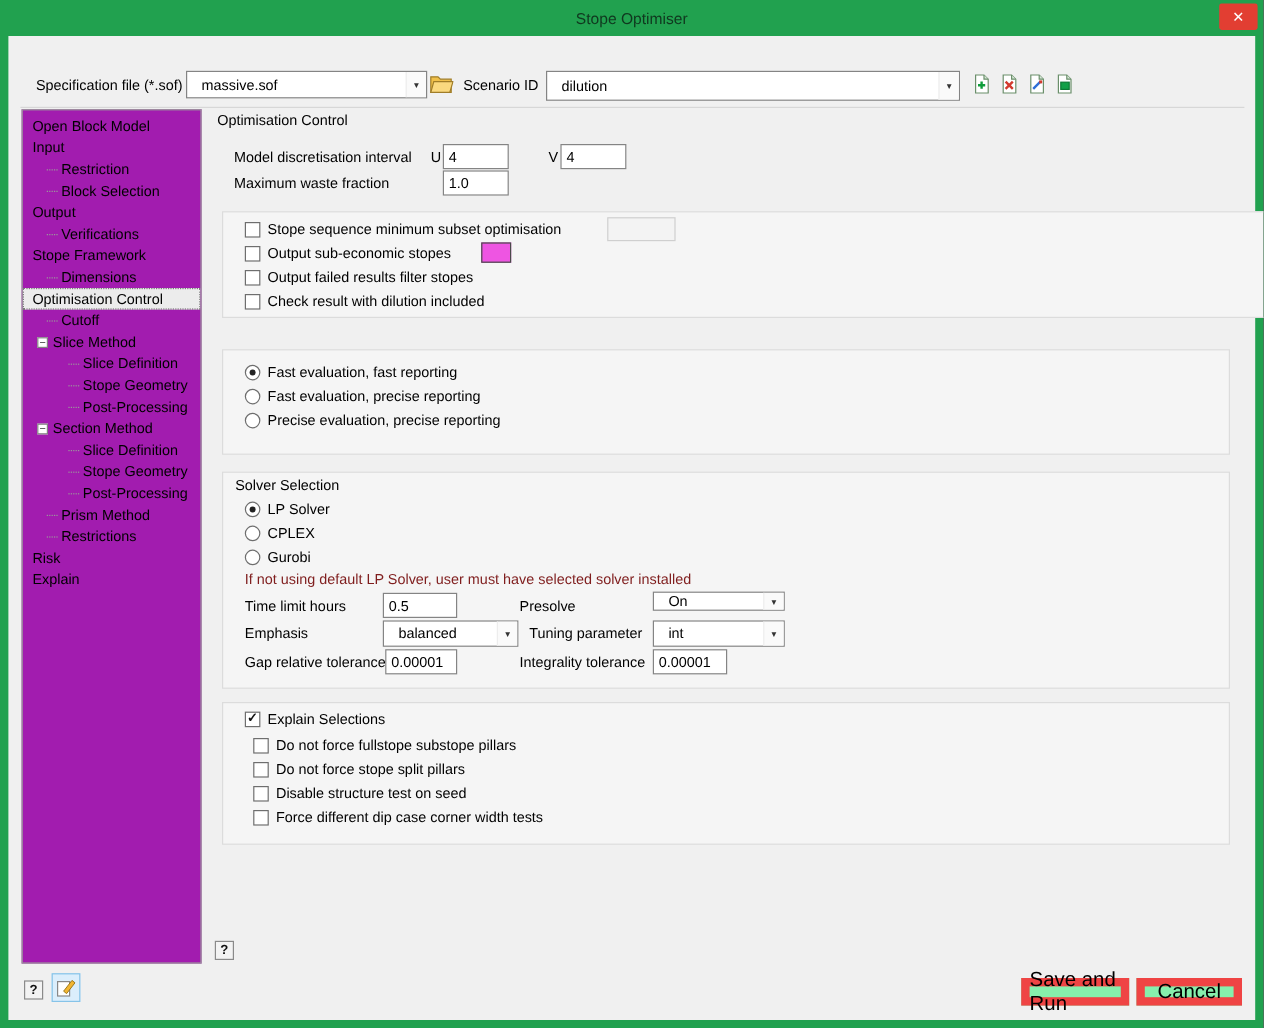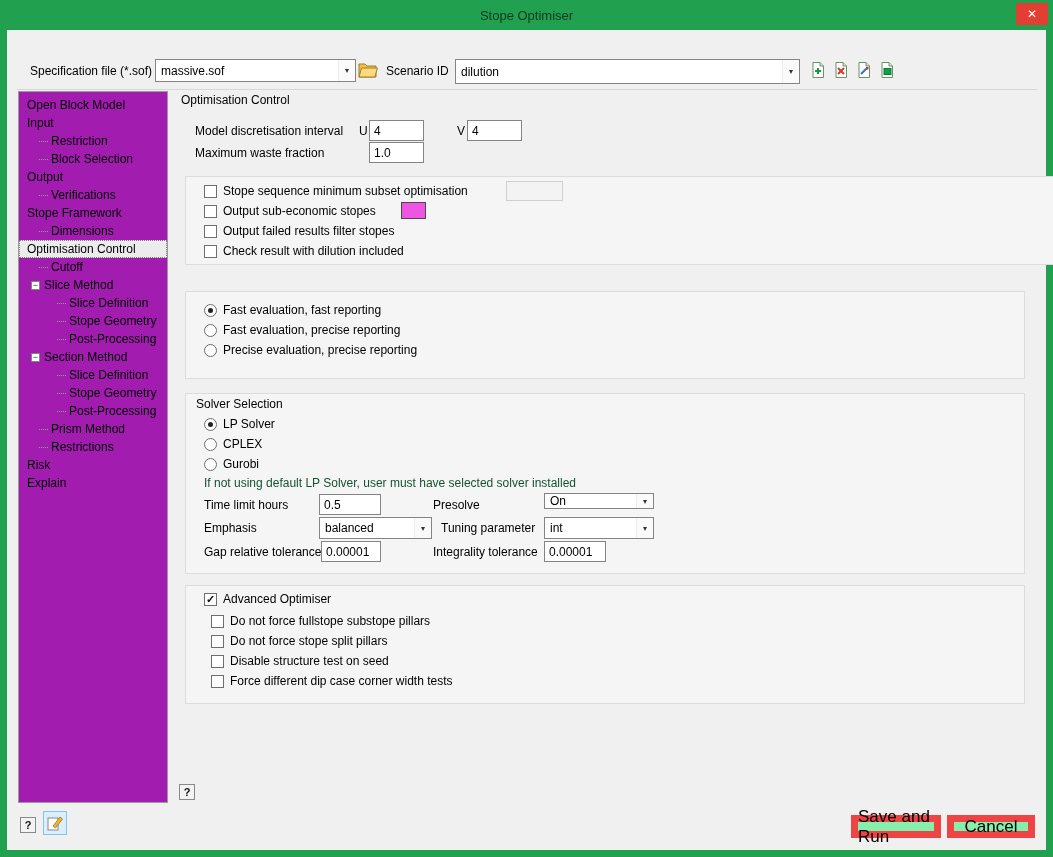--- a/index.html
+++ b/index.html
@@ -10,21 +10,21 @@
   .title { font-size:13px; color:#10381f; font-weight:500; }
   .closebtn { position:absolute; top:3px; right:5px; width:32px; height:22px; background:#e23e32; color:#fff;
               font-size:12px; display:flex; align-items:center; justify-content:center; border-radius:2px; cursor:pointer; }
   .content { position:absolute; left:7px; top:30px; width:1039px; height:820px; background:#f0f0f0; }
 
   .label { position:absolute; font-size:12px; color:#000; white-space:nowrap; }
   .input { position:absolute; border:1px solid #848484; background:#fff; font-size:12px; padding:1px 4px;
            font-family:inherit; color:#000; }
   .input.disabled { background:#f3f3f3; border-color:#cfcfcf; }
   .combo { position:absolute; border:1px solid #848484; background:#fff; font-size:12px; display:flex;
-           align-items:center; padding-left:5px; cursor:default; }
+           align-items:center; padding-left:12px; cursor:default; }
   .combo .arrow { margin-left:auto; align-self:stretch; width:17px; display:flex; align-items:center;
                   justify-content:center; font-size:8px; color:#333; border-left:1px solid #ededed; background:#fafafa; }
 
   .panel { position:absolute; background:#f5f5f5; border:1px solid #dcdcdc; }
 
   .cb, .rb { position:absolute; display:flex; align-items:center; gap:6px; font-size:12px; white-space:nowrap; cursor:default; }
   .cbbox { width:13px; height:13px; border:1px solid #6e6e6e; background:#fff; flex:none; display:flex;
            align-items:center; justify-content:center; font-size:11px; line-height:1; color:#111; font-weight:bold; }
   .rbdot { width:13px; height:13px; border:1px solid #6e6e6e; border-radius:50%; background:#fff; flex:none; position:relative; }
   .rb.sel .rbdot::after { content:""; position:absolute; left:3px; top:3px; width:5px; height:5px; border-radius:50%; background:#222; }
@@ -45,21 +45,21 @@
             display:flex; align-items:center; justify-content:center; margin-right:4px; flex:none; color:#333; }
   .trow.sel { background:#ececec; outline:1px dotted #7a7a7a; outline-offset:-1px; }
 
   .iconbtn { position:absolute; width:20px; height:20px; display:flex; align-items:center; justify-content:center; cursor:pointer; }
   .helpbtn { position:absolute; width:16px; height:16px; border:1px solid #8a8a8a; background:#f3f3f3; font-size:11px;
              font-weight:bold; display:flex; align-items:center; justify-content:center; color:#111; cursor:pointer; }
   .editbtn { position:absolute; left:36px; top:781px; width:24px; height:24px; background:#dbeefc;
              border:1px solid #86c3e8; display:flex; align-items:center; justify-content:center; cursor:pointer; }
   .swatchbtn { position:absolute; width:25px; height:17px; border:1px solid #4a4a4a; cursor:pointer; }
   .divider { position:absolute; border-top:1px solid #d7d7d7; }
-  .note { position:absolute; font-size:12px; color:#14532d; white-space:nowrap; }
+  .note { position:absolute; font-size:12px; color:#7f1d1d; white-space:nowrap; }
 </style>
 </head>
 <body>
 
 <div class="window" style="background: rgb(33, 161, 79);">
 
   <div class="titlebar">
     <span class="title">Stope Optimiser</span>
     <span class="closebtn" style="background: rgb(226, 62, 50);">✕</span>
   </div>
@@ -275,21 +275,21 @@
 
       <span class="label" style="left:18px; top:151px;">Gap relative tolerance</span>
       <input class="input" style="left: 135px; top: 147px; width: 60px; height: 21px;" value="0.00001">
       <span class="label" style="left:247px; top:151px;">Integrality tolerance</span>
       <input class="input" style="left: 358px; top: 147px; width: 62px; height: 21px;" value="0.00001">
     </div>
 
     <div class="panel" style="left:178px; top:555px; width:840px; height:119px;">
       <div class="cb" style="left:18px; top:6px;">
         <span class="cbbox">✓</span>
-        <span>Advanced Optimiser</span>
+        <span>Explain Selections</span>
       </div>
       <div class="cb" style="left:25px; top:28px;">
         <span class="cbbox"></span>
         <span>Do not force fullstope substope pillars</span>
       </div>
       <div class="cb" style="left:25px; top:48px;">
         <span class="cbbox"></span>
         <span>Do not force stope split pillars</span>
       </div>
       <div class="cb" style="left:25px; top:68px;">

